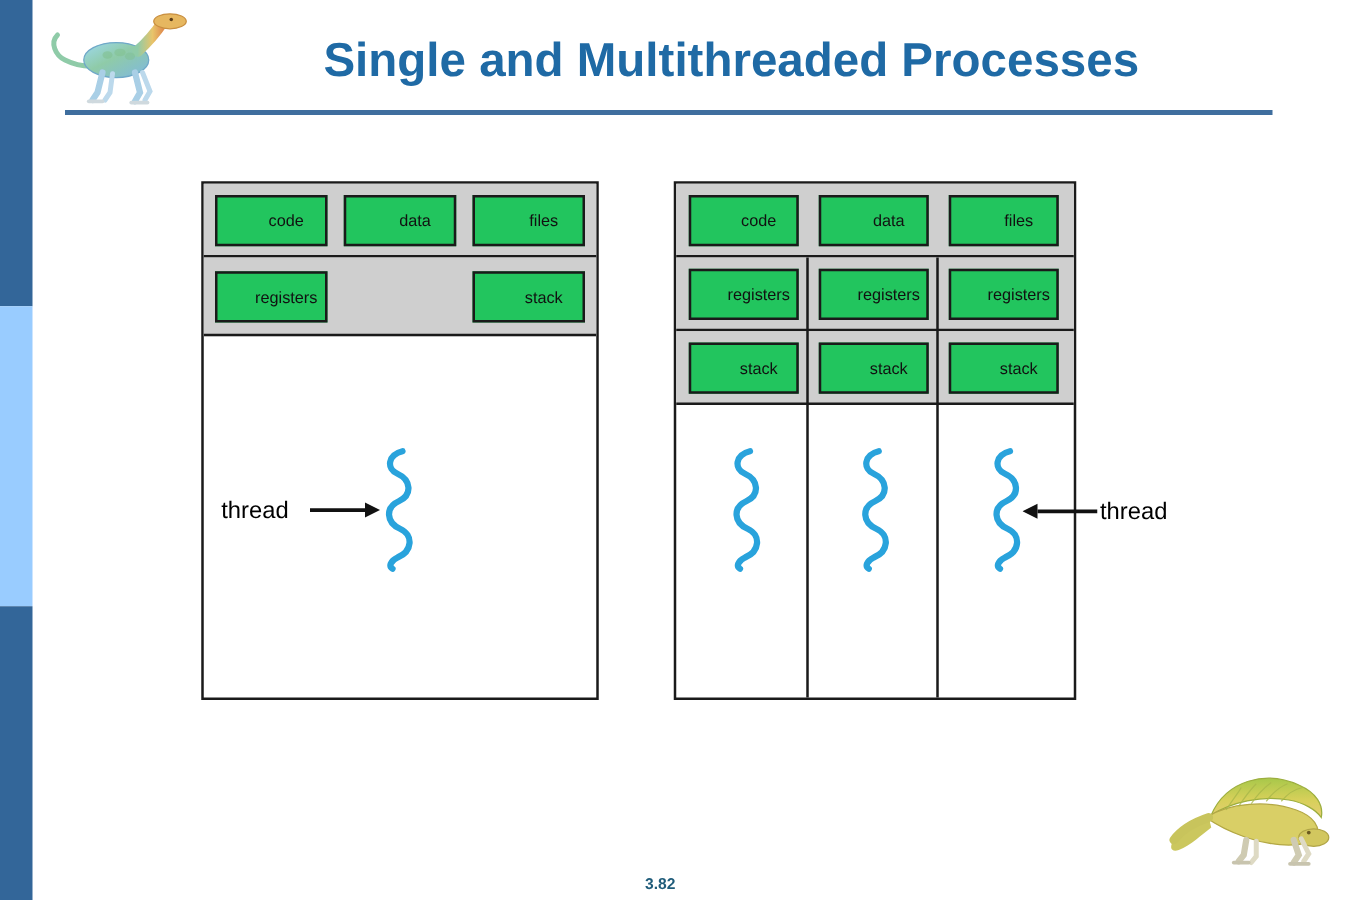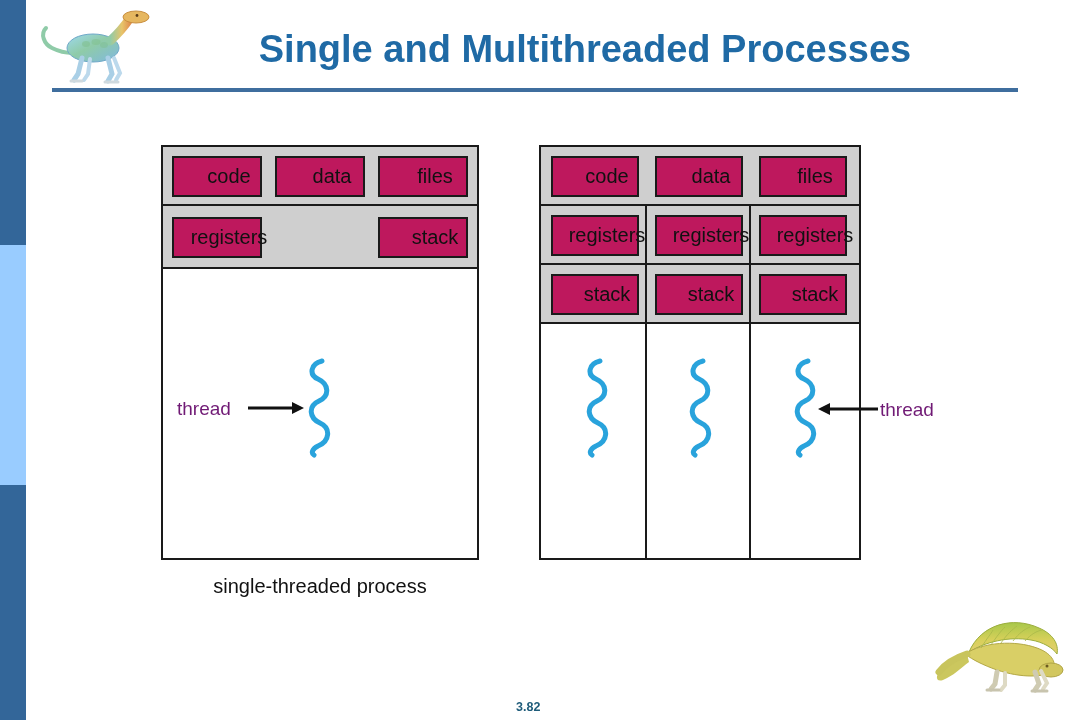--- a/index.html
+++ b/index.html
@@ -73,42 +73,42 @@
     box-sizing: border-box;
   }
   .band {
     position: absolute;
     background: #CFCFCF;
     border-bottom: 2px solid #1a1a1a;
     box-sizing: border-box;
   }
   .cellbox {
     position: absolute;
-    background: #be185d;
+    background: #22c55e;
     border: 2px solid #1a1a1a;
     box-sizing: border-box;
     display: flex;
     align-items: center;
     justify-content: center;
-    font-size: 20px;
+    font-size: 13px;
     color: #111111;
     font-family: "Liberation Sans", sans-serif;
     padding-left: 24px;
   }
   .vdiv {
     position: absolute;
     width: 2px;
     background: #1a1a1a;
   }
 
   
   .thread-label {
     position: absolute;
     font-size: 19px;
-    color: #701a75;
+    color: #000000;
     white-space: nowrap;
   }
   .caption {
     position: absolute;
     font-size: 20px;
     color: #111111;
     white-space: nowrap;
     text-align: center;
   }
 
@@ -216,21 +216,20 @@
     </div>
 
     <div class="thread-label" style="left:177px; top:398px;">thread</div>
     <div style="position:absolute; left:248px; top:400px; width:56px; height:16px;">
       <svg viewBox="0 0 56 16" width="56" height="16" aria-hidden="true">
         <line x1="0" y1="8" x2="44" y2="8" stroke="#111111" stroke-width="3"></line>
         <polygon points="44,2 56,8 44,14" fill="#111111"></polygon>
       </svg>
     </div>
 
-    <div class="caption" style="left:161px; top:575px; width:318px;">single-threaded process</div>
 
     <div class="proc-frame" style="left:539px; top:145px; width:322px; height:415px;">
 
       <div class="band" style="left:0; top:0; width:318px; height:59px;"></div>
 
       <div class="band" style="left:0; top:59px; width:318px; height:59px;"></div>
 
       <div class="band" style="left:0; top:118px; width:318px; height:59px;"></div>
 
       <div class="vdiv" style="left:104px; top:59px; height:352px;"></div>

